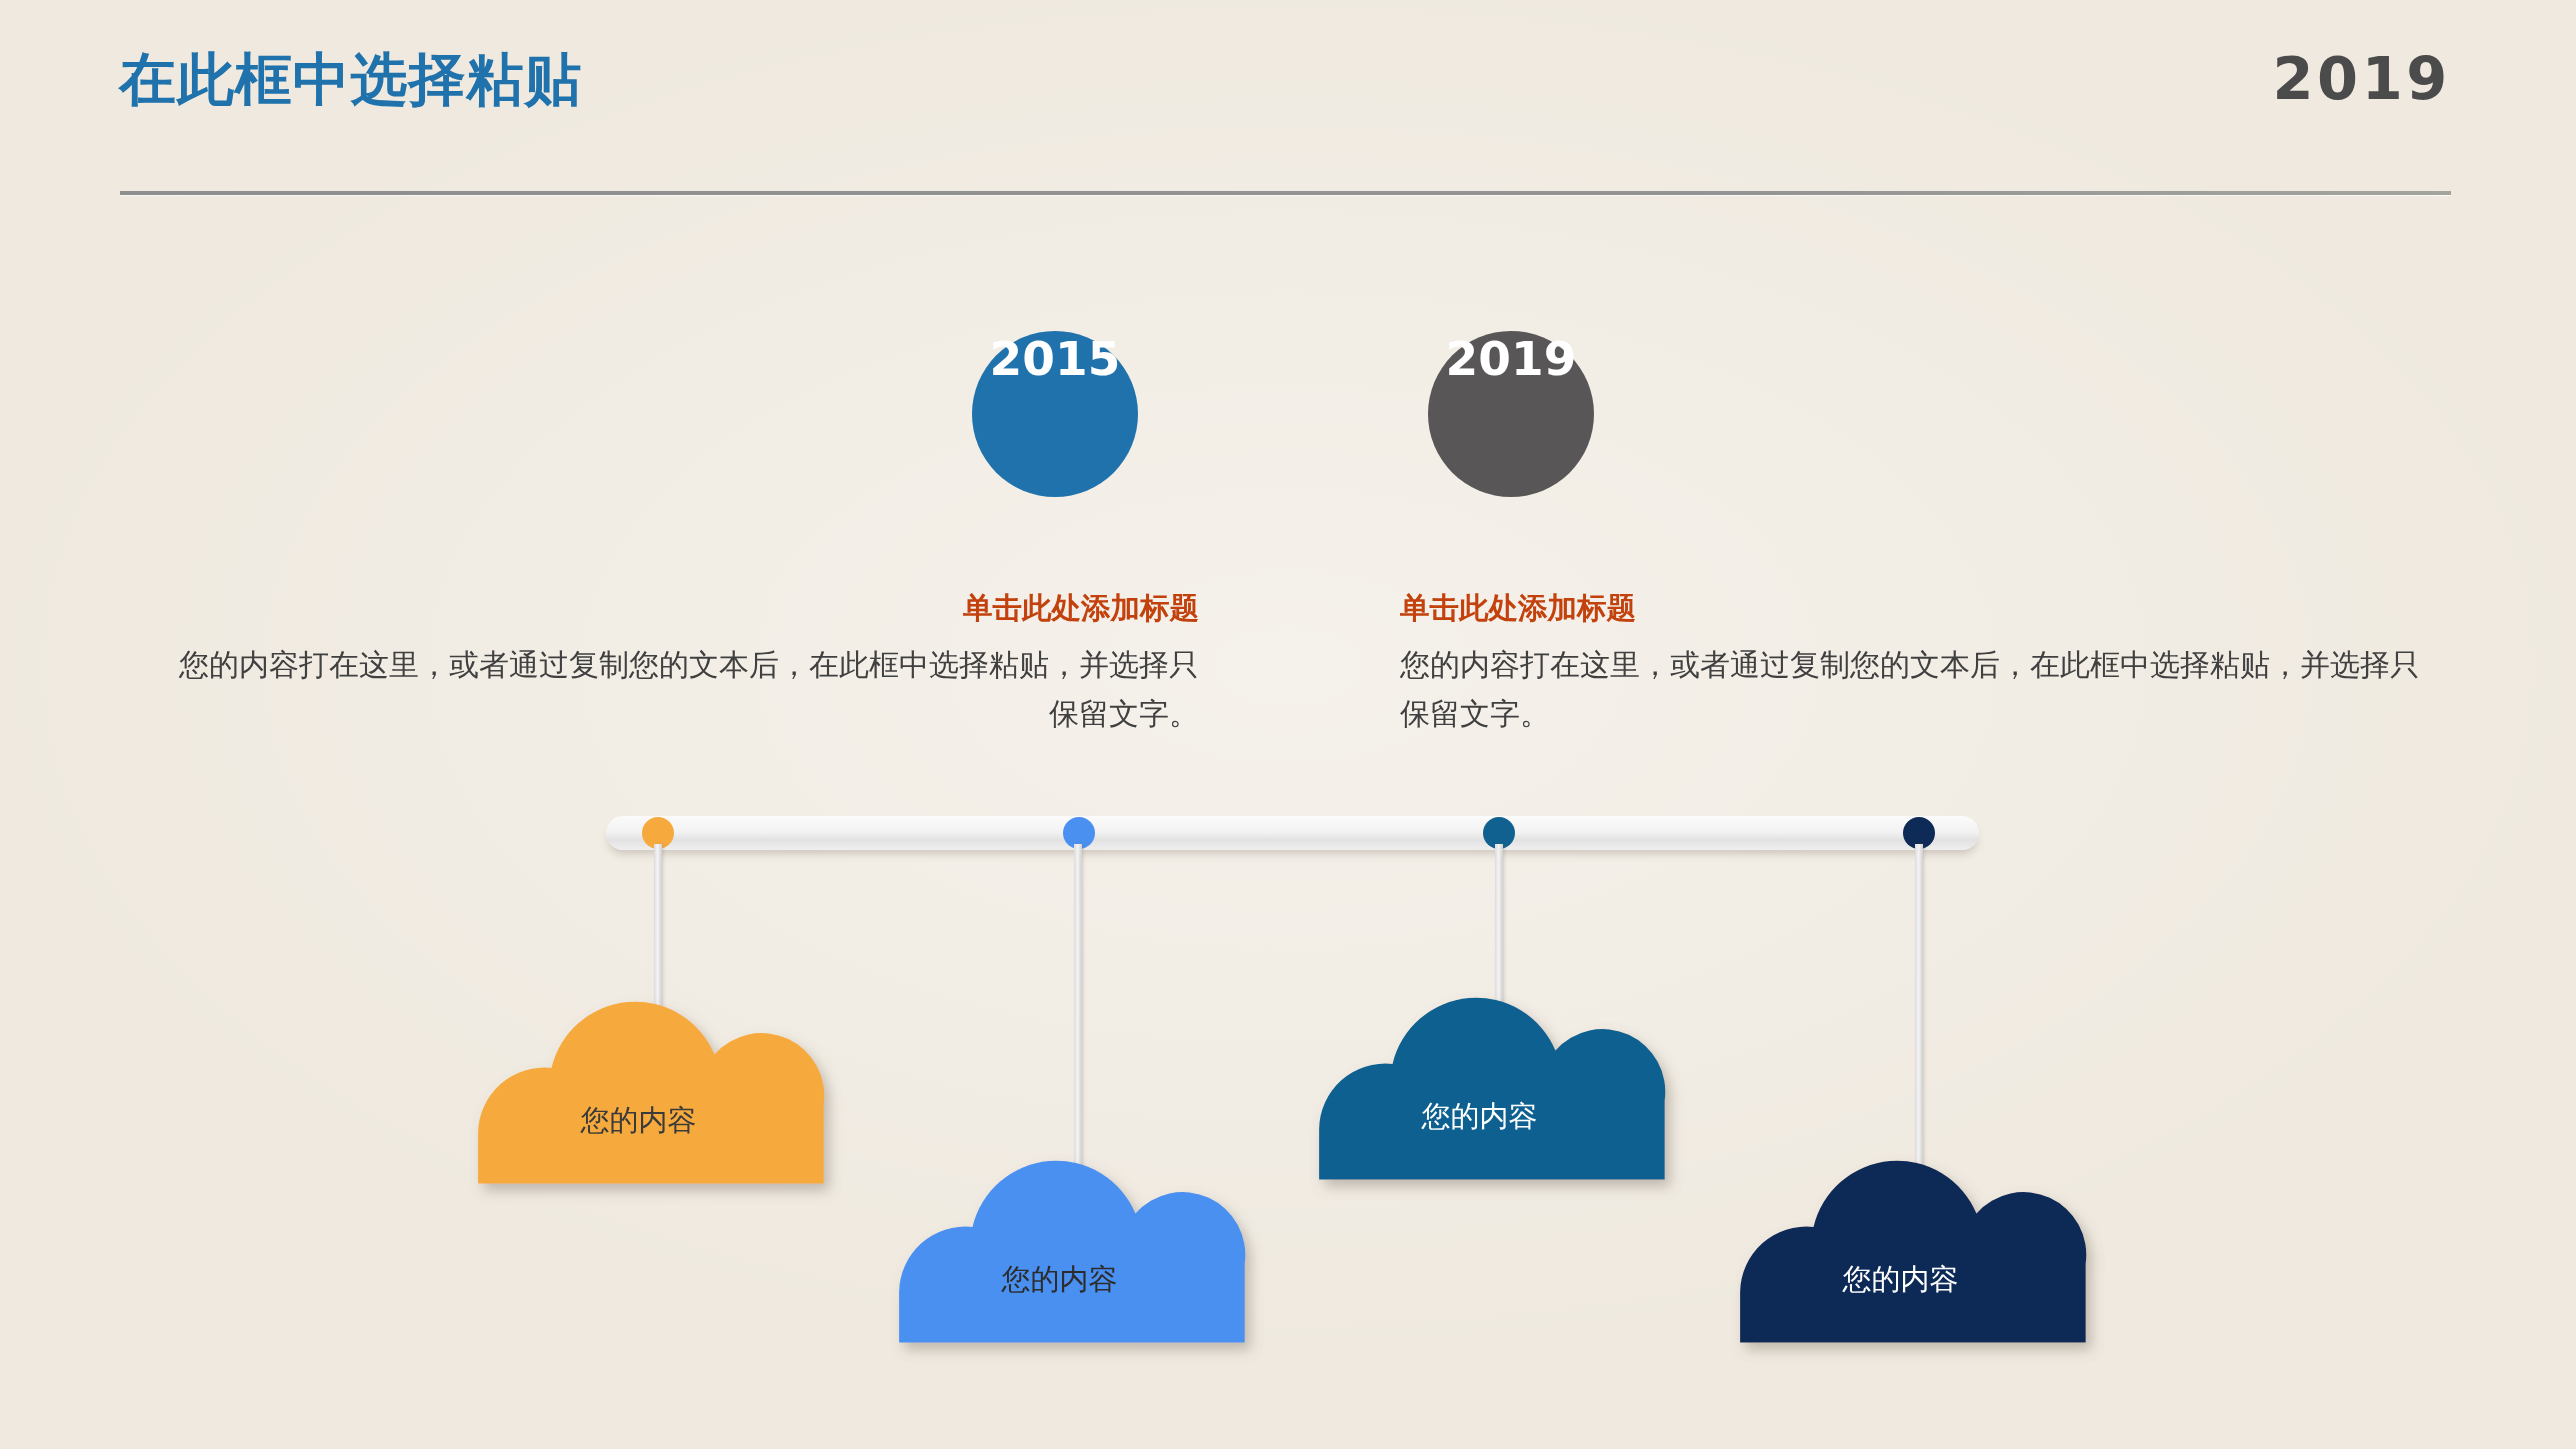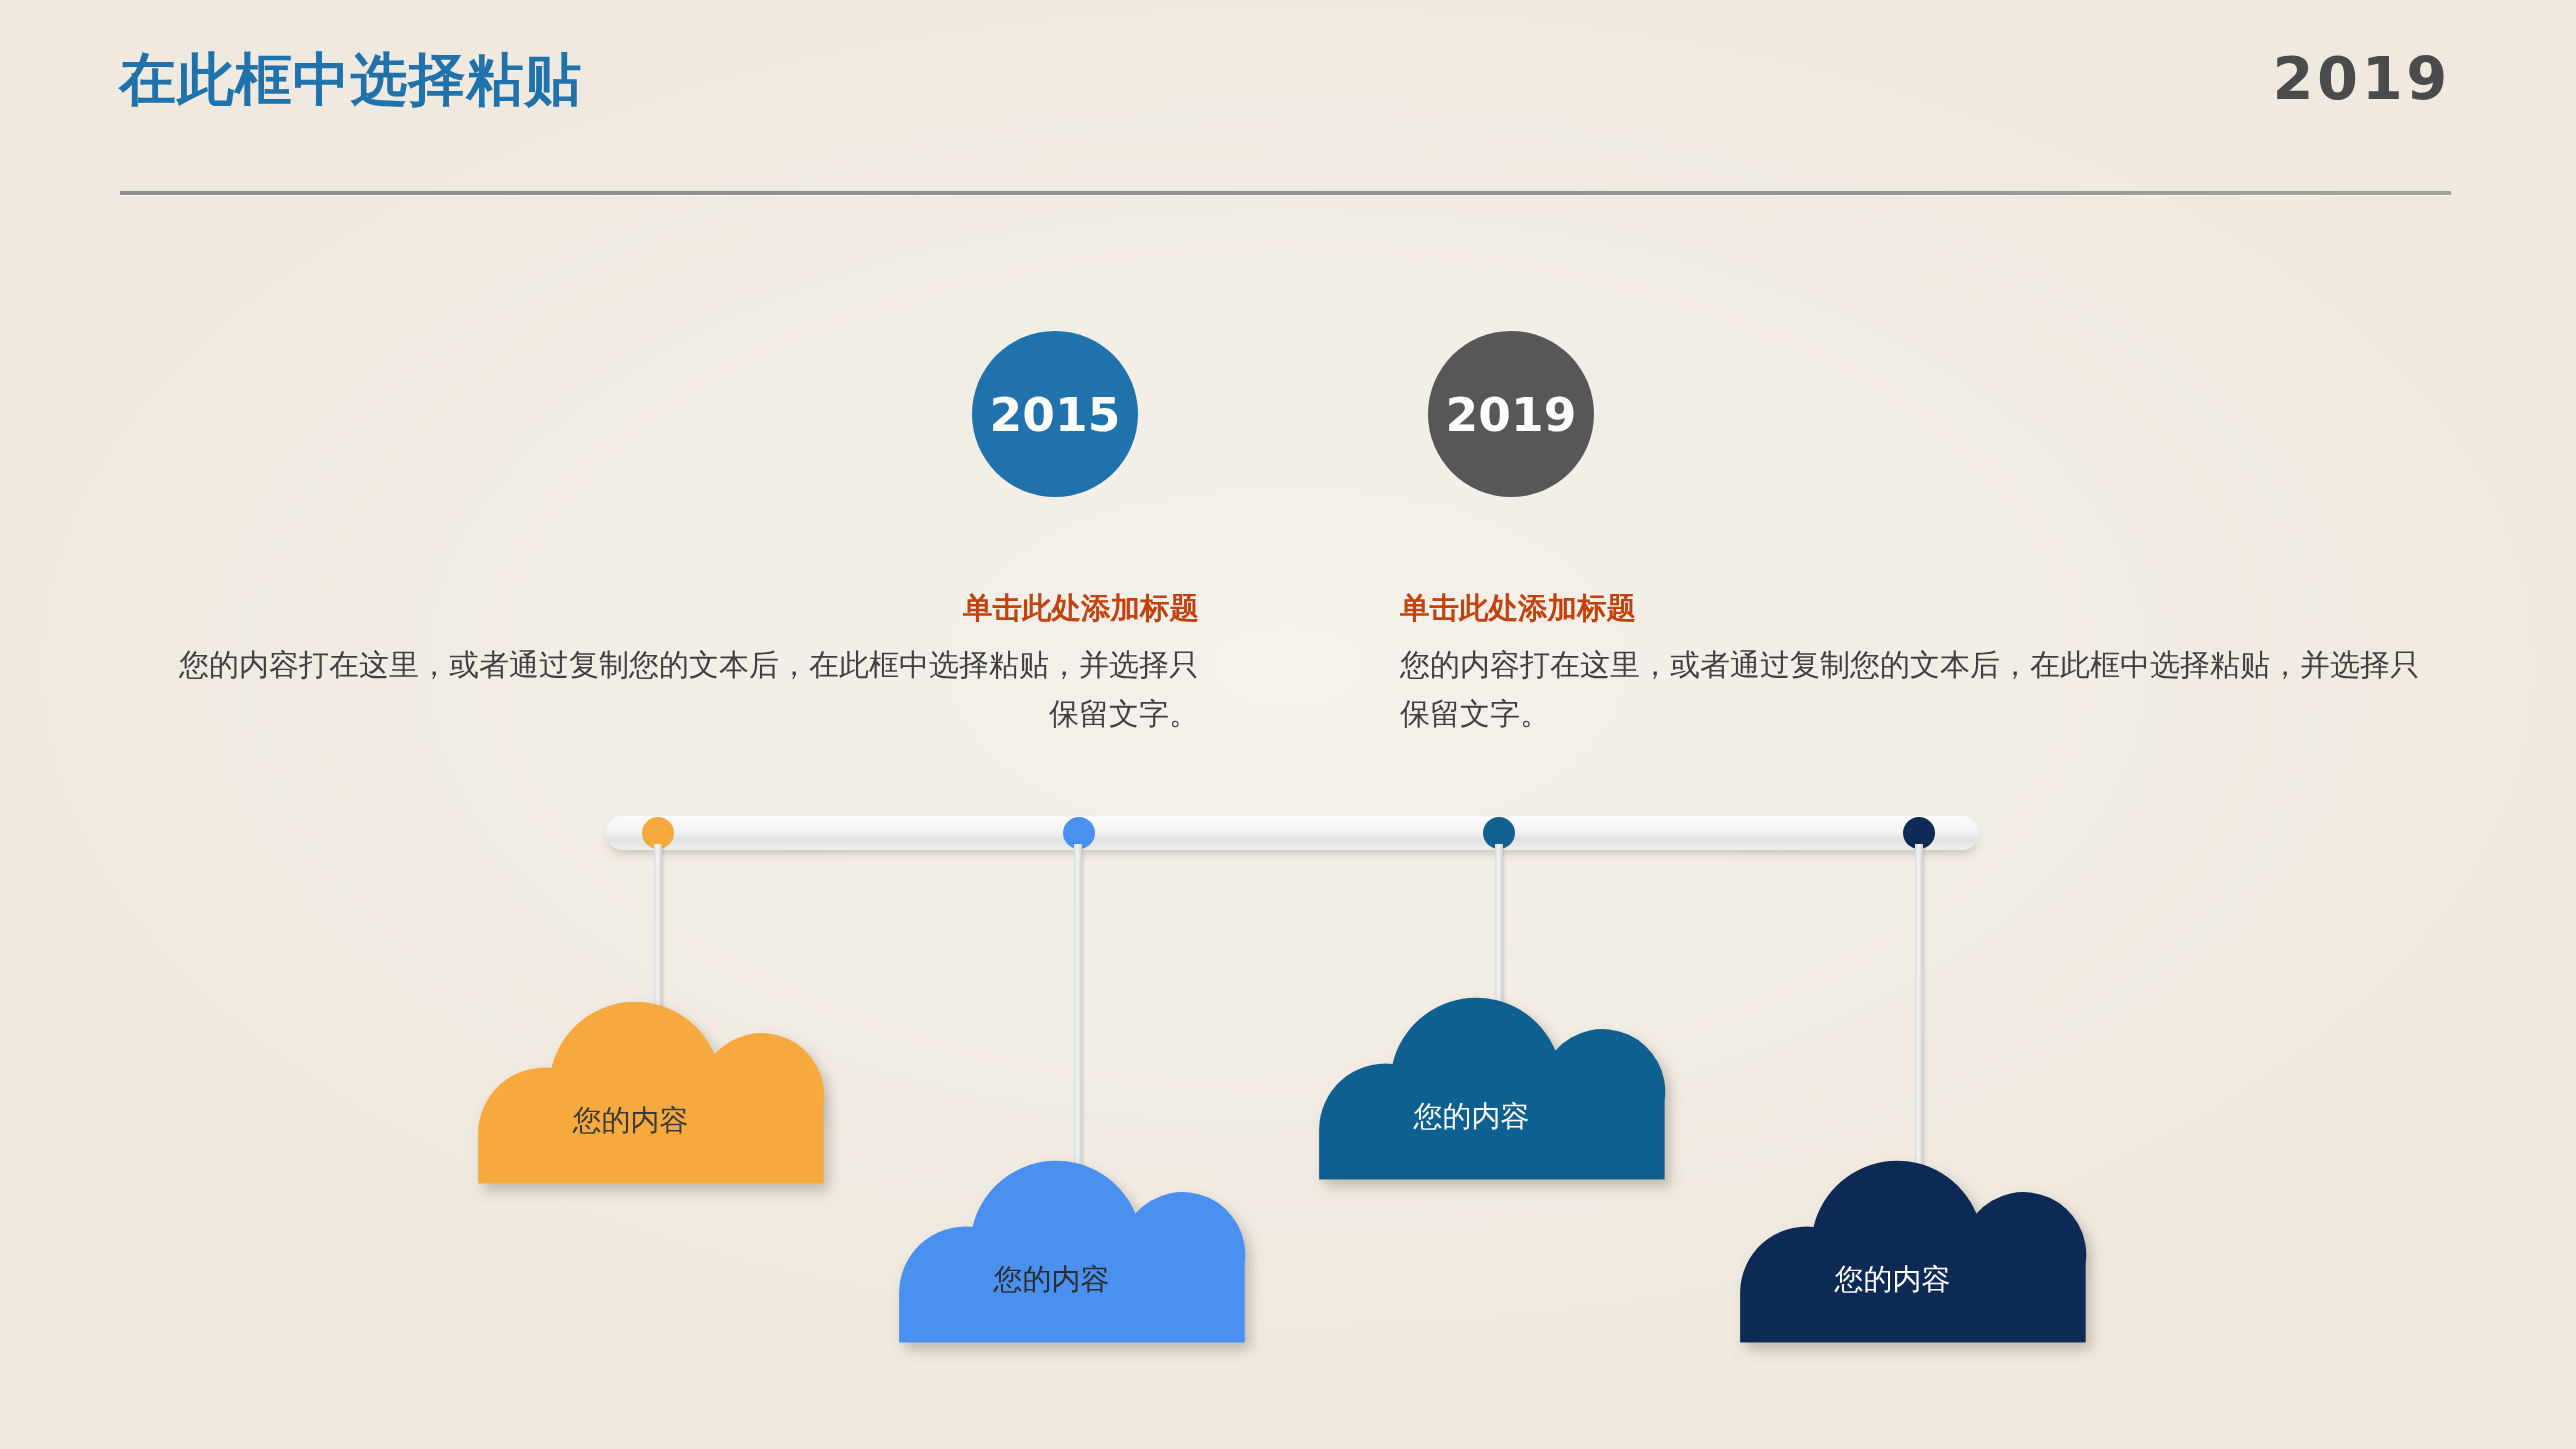--- a/index.html
+++ b/index.html
@@ -75,21 +75,20 @@
     box-shadow: 0 0.9px 0 rgba(255,255,255,0.75);
   }
 
   
   .year-circle {
     position: absolute;
     width: 166px;
     height: 166px;
     border-radius: 50%;
     display: flex;
-    align-items: center;
     justify-content: center;
     font-size: 47px;
     font-weight: bold;
     color: #ffffff;
     letter-spacing: 0px;
   }
   #year-circle-1 {
     left: 972px;
     top: 331px;
     background-color: #1f72ab;
@@ -172,21 +171,21 @@
   }
   .cloud svg {
     position: absolute;
     inset: 0;
     width: 100%;
     height: 100%;
     overflow: visible;
   }
   .cloud-label {
     position: absolute;
-    left: 8px;
+    left: 16px;
     top: 0;
     width: 376px;
     height: 206px;
     display: flex;
     align-items: center;
     justify-content: center;
     font-size: 29px;
     line-height: 1;
     pointer-events: none;
     padding-right: 55px;

